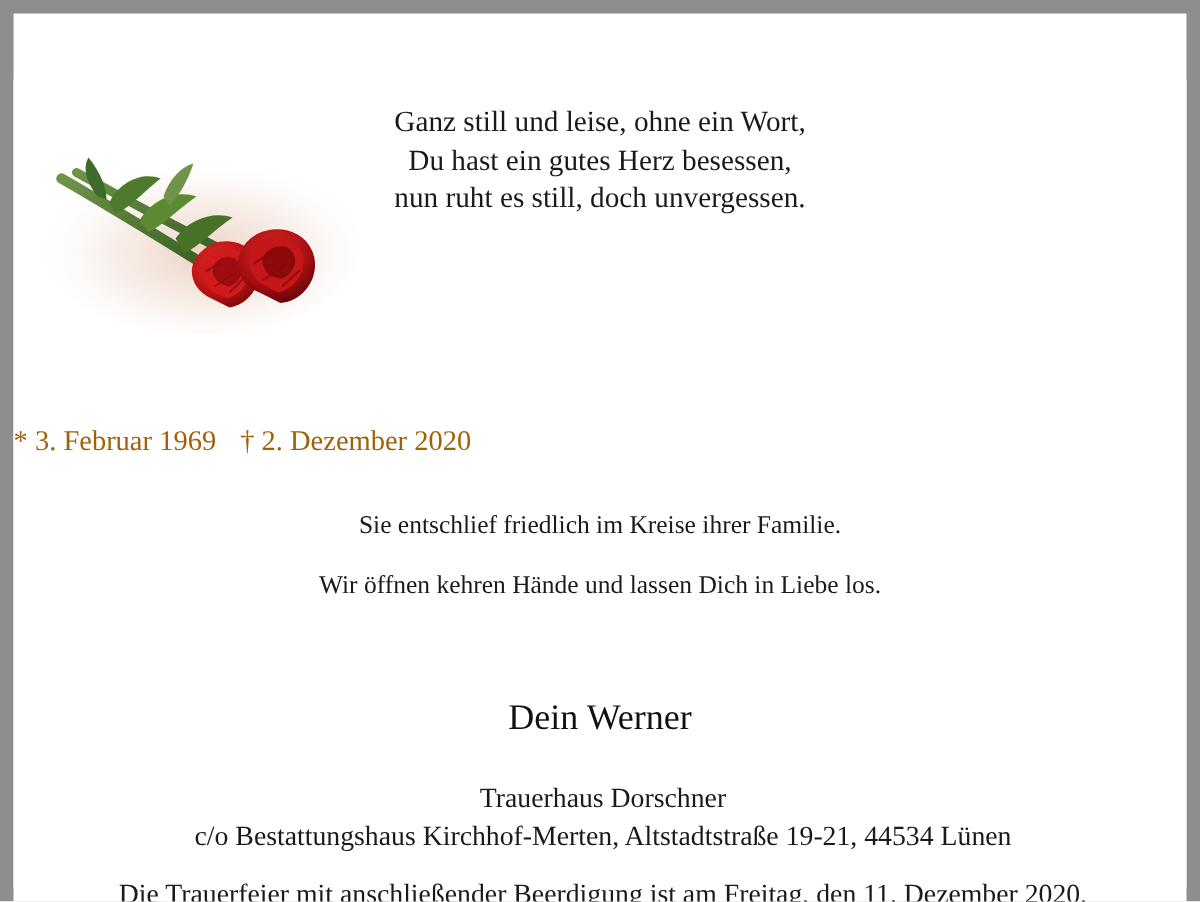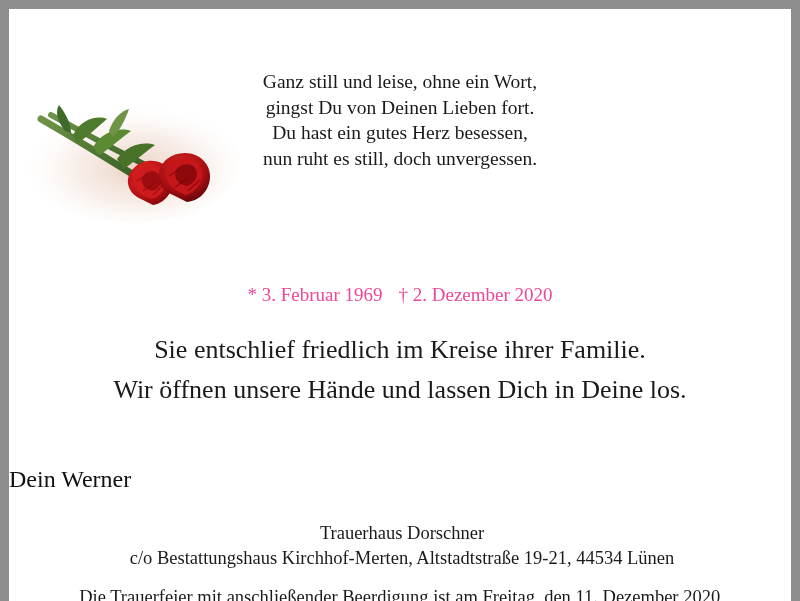--- a/index.html
+++ b/index.html
@@ -73,37 +73,37 @@
     top: 203px;
     text-align: center;
     font-size: 17.5px;
     color: #1a1a1a;
   }
   .dates {
     position: absolute;
     left: 0;
     right: 0;
     top: 231px;
-    text-align: center;
+    text-align: left;
     font-size: 19px;
-    color: #ec4899;
+    color: #a16207;
   }
   .dates .gap {
     display: inline-block;
     width: 16px;
   }
 
   
   .message {
     position: absolute;
     left: 0;
     right: 0;
     top: 283px;
     text-align: center;
-    font-size: 26px;
+    font-size: 17px;
     line-height: 28px;
     color: #1a1a1a;
   }
   .message .spacer {
     display: block;
     height: 12px;
   }
   .closing {
     position: absolute;
     left: 0;
@@ -112,20 +112,21 @@
     text-align: center;
     font-size: 20.5px;
     line-height: 28px;
     color: #1a1a1a;
   }
   .mourners {
     position: absolute;
     left: 0;
     right: 0;
     top: 410px;
+    text-align: center;
     font-size: 24px;
     line-height: 32px;
     color: #111111;
   }
 
   
   .footer {
     position: absolute;
     left: 20px;
     right: 16px;
@@ -189,33 +190,32 @@
       <g transform="translate(162,86)">
         <path d="M-10,18 C-26,12 -30,-6 -16,-18 C-4,-28 18,-26 25,-10 C32,6 20,24 4,25 Z" fill="url(#petal2)"></path>
         <path d="M-7,13 C-18,7 -20,-7 -11,-15 C-2,-22 13,-20 18,-9 C23,3 13,16 2,18 Z" fill="#c51619"></path>
         <path d="M-2,7 C-9,3 -10,-6 -4,-10 C2,-15 11,-13 13,-7 C16,0 10,8 4,9 Z" fill="#8d090c"></path>
         <path d="M-14,-1 L-2,-9 M-8,10 L7,0 M5,14 L17,3" stroke="#7d0709" stroke-width="1.4" fill="none" opacity="0.7"></path>
       </g>
     </svg>
 
     <div class="verse">
       <div>Ganz still und leise, ohne ein Wort,</div>
-      <div>gingst Du von Deinen Lieben fort.</div>
       <div>Du hast ein gutes Herz besessen,</div>
       <div>nun ruht es still, doch unvergessen.</div>
     </div>
 
     <div class="dates">
       <span>* 3. Februar 1969</span><span class="gap"></span><span>† 2. Dezember 2020</span>
     </div>
 
     <div class="message">
       <div>Sie entschlief friedlich im Kreise ihrer Familie.</div>
       <span class="spacer"></span>
-      <div>Wir öffnen unsere Hände und lassen Dich in Deine los.</div>
+      <div>Wir öffnen kehren Hände und lassen Dich in Liebe los.</div>
     </div>
 
 
     <div class="mourners">
       <div>Dein Werner</div>
     </div>
 
     <div class="footer">
       <div>Trauerhaus Dorschner</div>
       <div>c/o Bestattungshaus Kirchhof-Merten, Altstadtstraße 19-21, 44534 Lünen</div>

